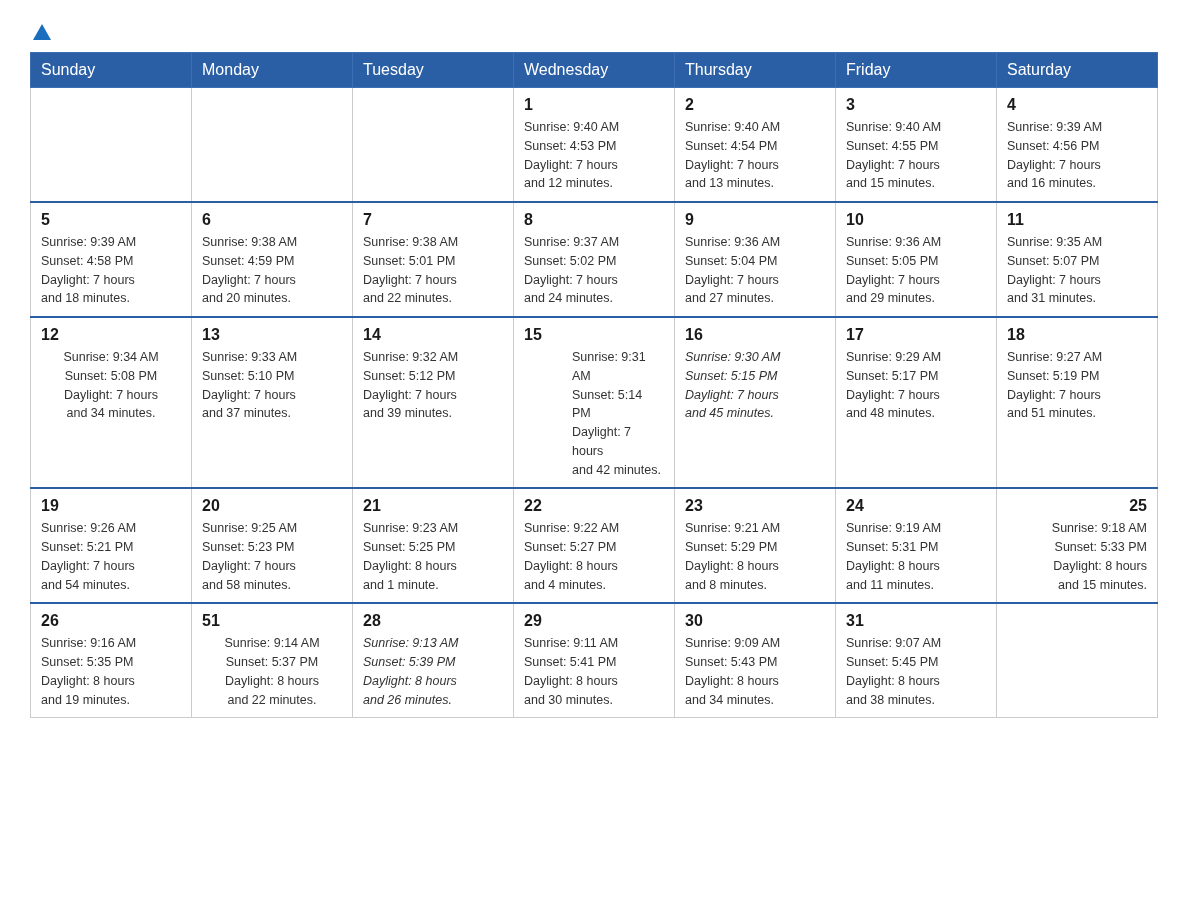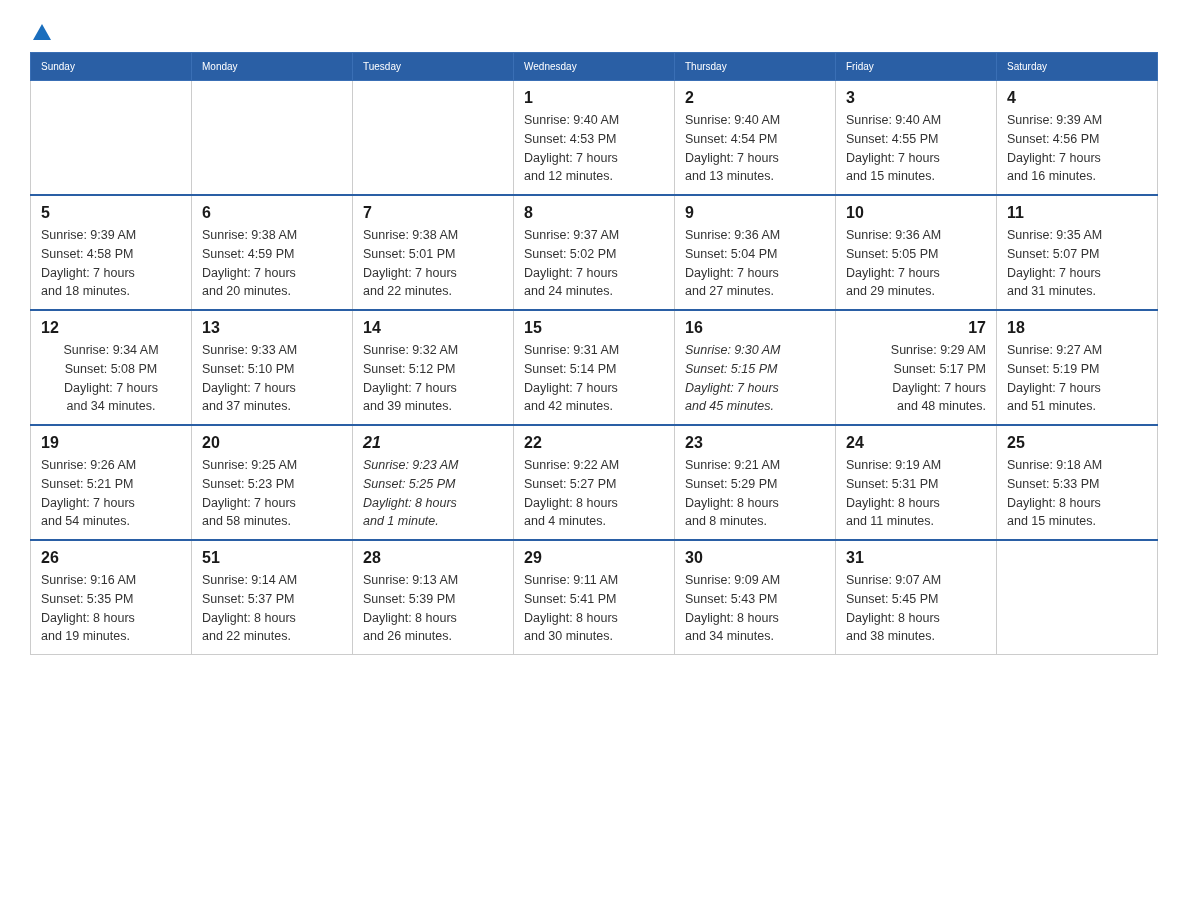--- a/index.html
+++ b/index.html
@@ -54,21 +54,21 @@
     .calendar-table {
       width: 100%;
       border-collapse: collapse;
       margin-top: 10px;
     }
     .calendar-table thead tr {
       background-color: #2a5fa5;
     }
     .calendar-table thead th {
       color: #fff;
-      font-size: 10px;
+      font-size: 16px;
       font-weight: normal;
       padding: 8px 10px;
       text-align: left;
       border: 1px solid #3a6fb5;
     }
     .calendar-table tbody td {
       vertical-align: top;
       padding: 8px 10px;
       border: 1px solid #ccc;
       width: calc(100% / 7);
@@ -243,33 +243,33 @@
         </td>
         <td style="border-bottom: 2px solid rgb(42, 95, 165);">
           <span class="day-number">14</span>
           <div class="day-info" style="white-space: pre-line;">Sunrise: 9:32 AM
 Sunset: 5:12 PM
 Daylight: 7 hours
 and 39 minutes.</div>
         </td>
         <td style="border-bottom: 2px solid rgb(42, 95, 165);">
           <span class="day-number">15</span>
-          <div class="day-info" style="white-space: pre-line;">Sunrise: 9:31 AM
+          <div class="day-info" style="white-space: pre-line; margin-left: 48px;">Sunrise: 9:31 AM
 Sunset: 5:14 PM
 Daylight: 7 hours
 and 42 minutes.</div>
         </td>
         <td style="border-bottom: 2px solid rgb(42, 95, 165);">
           <span class="day-number">16</span>
           <div class="day-info" style="white-space: pre-line; font-style: italic;">Sunrise: 9:30 AM
 Sunset: 5:15 PM
 Daylight: 7 hours
 and 45 minutes.</div>
         </td>
-        <td style="border-bottom: 2px solid rgb(42, 95, 165); text-align: right;">
+        <td style="border-bottom: 2px solid rgb(42, 95, 165);">
           <span class="day-number">17</span>
           <div class="day-info" style="white-space: pre-line;">Sunrise: 9:29 AM
 Sunset: 5:17 PM
 Daylight: 7 hours
 and 48 minutes.</div>
         </td>
         <td style="border-bottom: 2px solid rgb(42, 95, 165);">
           <span class="day-number">18</span>
           <div class="day-info" style="white-space: pre-line;">Sunrise: 9:27 AM
 Sunset: 5:19 PM
@@ -285,21 +285,21 @@
 Daylight: 7 hours
 and 54 minutes.</div>
         </td>
         <td style="border-bottom: 2px solid rgb(42, 95, 165);">
           <span class="day-number">20</span>
           <div class="day-info" style="white-space: pre-line;">Sunrise: 9:25 AM
 Sunset: 5:23 PM
 Daylight: 7 hours
 and 58 minutes.</div>
         </td>
-        <td style="border-bottom: 2px solid rgb(42, 95, 165); font-style: italic;">
+        <td style="border-bottom: 2px solid rgb(42, 95, 165);">
           <span class="day-number">21</span>
           <div class="day-info" style="white-space: pre-line;">Sunrise: 9:23 AM
 Sunset: 5:25 PM
 Daylight: 8 hours
 and 1 minute.</div>
         </td>
         <td style="border-bottom: 2px solid rgb(42, 95, 165);">
           <span class="day-number">22</span>
           <div class="day-info" style="white-space: pre-line;">Sunrise: 9:22 AM
 Sunset: 5:27 PM
@@ -313,46 +313,46 @@
 Daylight: 8 hours
 and 8 minutes.</div>
         </td>
         <td style="border-bottom: 2px solid rgb(42, 95, 165);">
           <span class="day-number">24</span>
           <div class="day-info" style="white-space: pre-line;">Sunrise: 9:19 AM
 Sunset: 5:31 PM
 Daylight: 8 hours
 and 11 minutes.</div>
         </td>
-        <td style="border-bottom: 2px solid rgb(42, 95, 165);">
+        <td style="border-bottom: 2px solid rgb(42, 95, 165); text-align: right;">
           <span class="day-number">25</span>
           <div class="day-info" style="white-space: pre-line;">Sunrise: 9:18 AM
 Sunset: 5:33 PM
 Daylight: 8 hours
 and 15 minutes.</div>
         </td>
       </tr>
       <tr>
         <td>
           <span class="day-number">26</span>
           <div class="day-info" style="white-space: pre-line;">Sunrise: 9:16 AM
 Sunset: 5:35 PM
 Daylight: 8 hours
 and 19 minutes.</div>
         </td>
         <td>
           <span class="day-number">51</span>
-          <div class="day-info" style="white-space: pre-line;">Sunrise: 9:14 AM
+          <div class="day-info" style="white-space: pre-line; text-align: center;">Sunrise: 9:14 AM
 Sunset: 5:37 PM
 Daylight: 8 hours
 and 22 minutes.</div>
         </td>
         <td>
           <span class="day-number">28</span>
-          <div class="day-info" style="white-space: pre-line;">Sunrise: 9:13 AM
+          <div class="day-info" style="white-space: pre-line; font-style: italic;">Sunrise: 9:13 AM
 Sunset: 5:39 PM
 Daylight: 8 hours
 and 26 minutes.</div>
         </td>
         <td>
           <span class="day-number">29</span>
           <div class="day-info" style="white-space: pre-line;">Sunrise: 9:11 AM
 Sunset: 5:41 PM
 Daylight: 8 hours
 and 30 minutes.</div>

